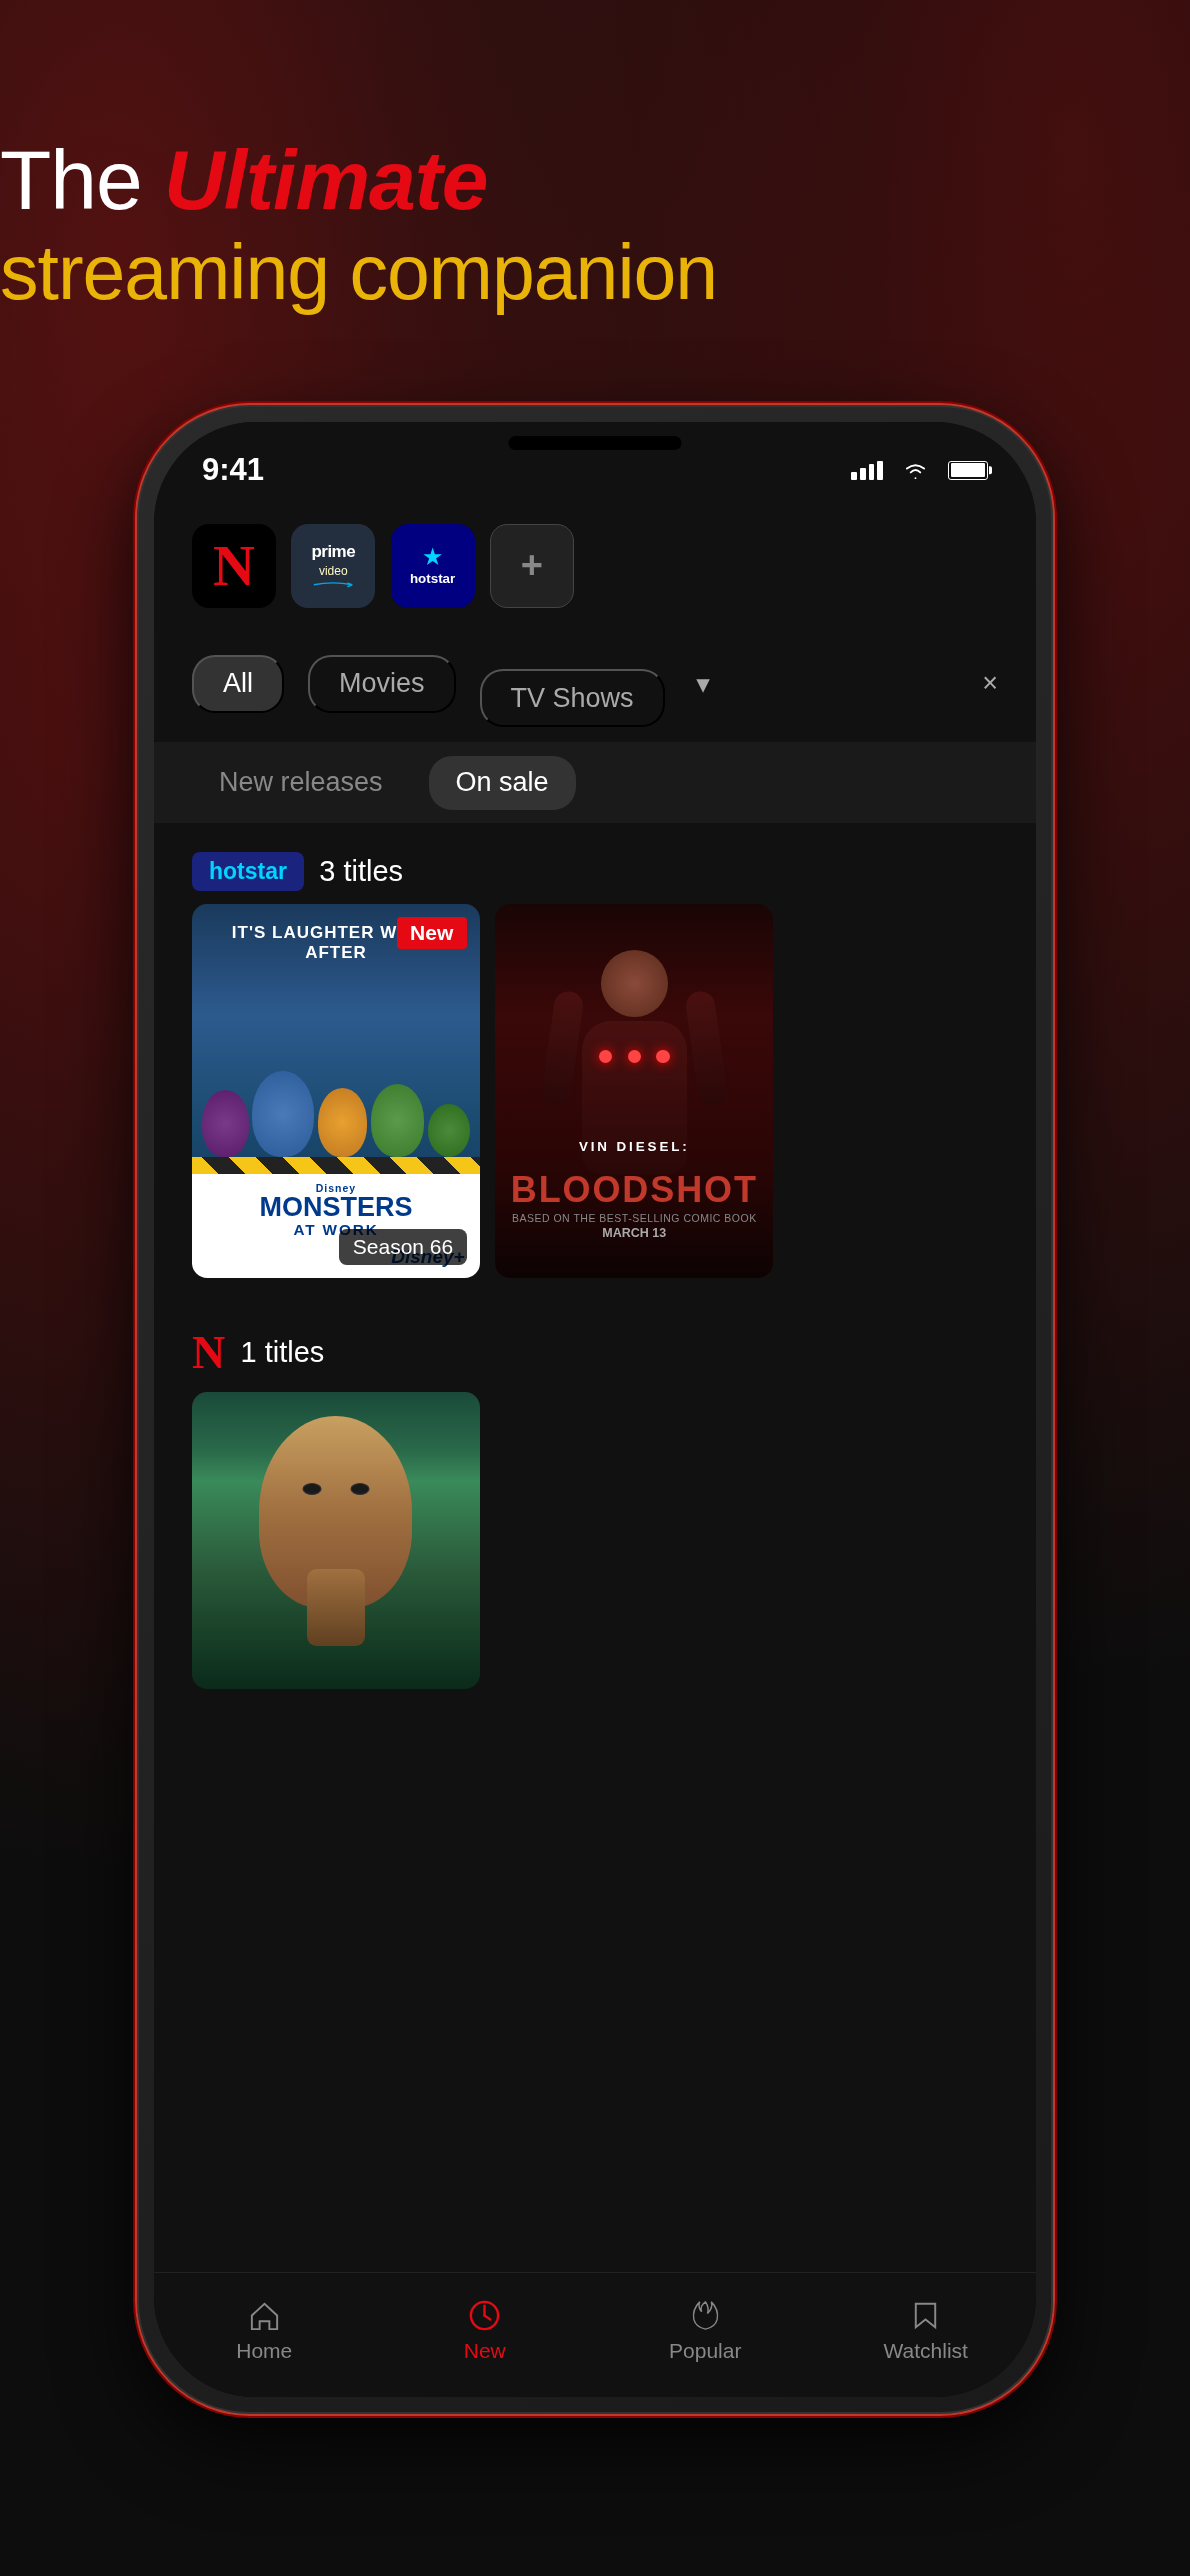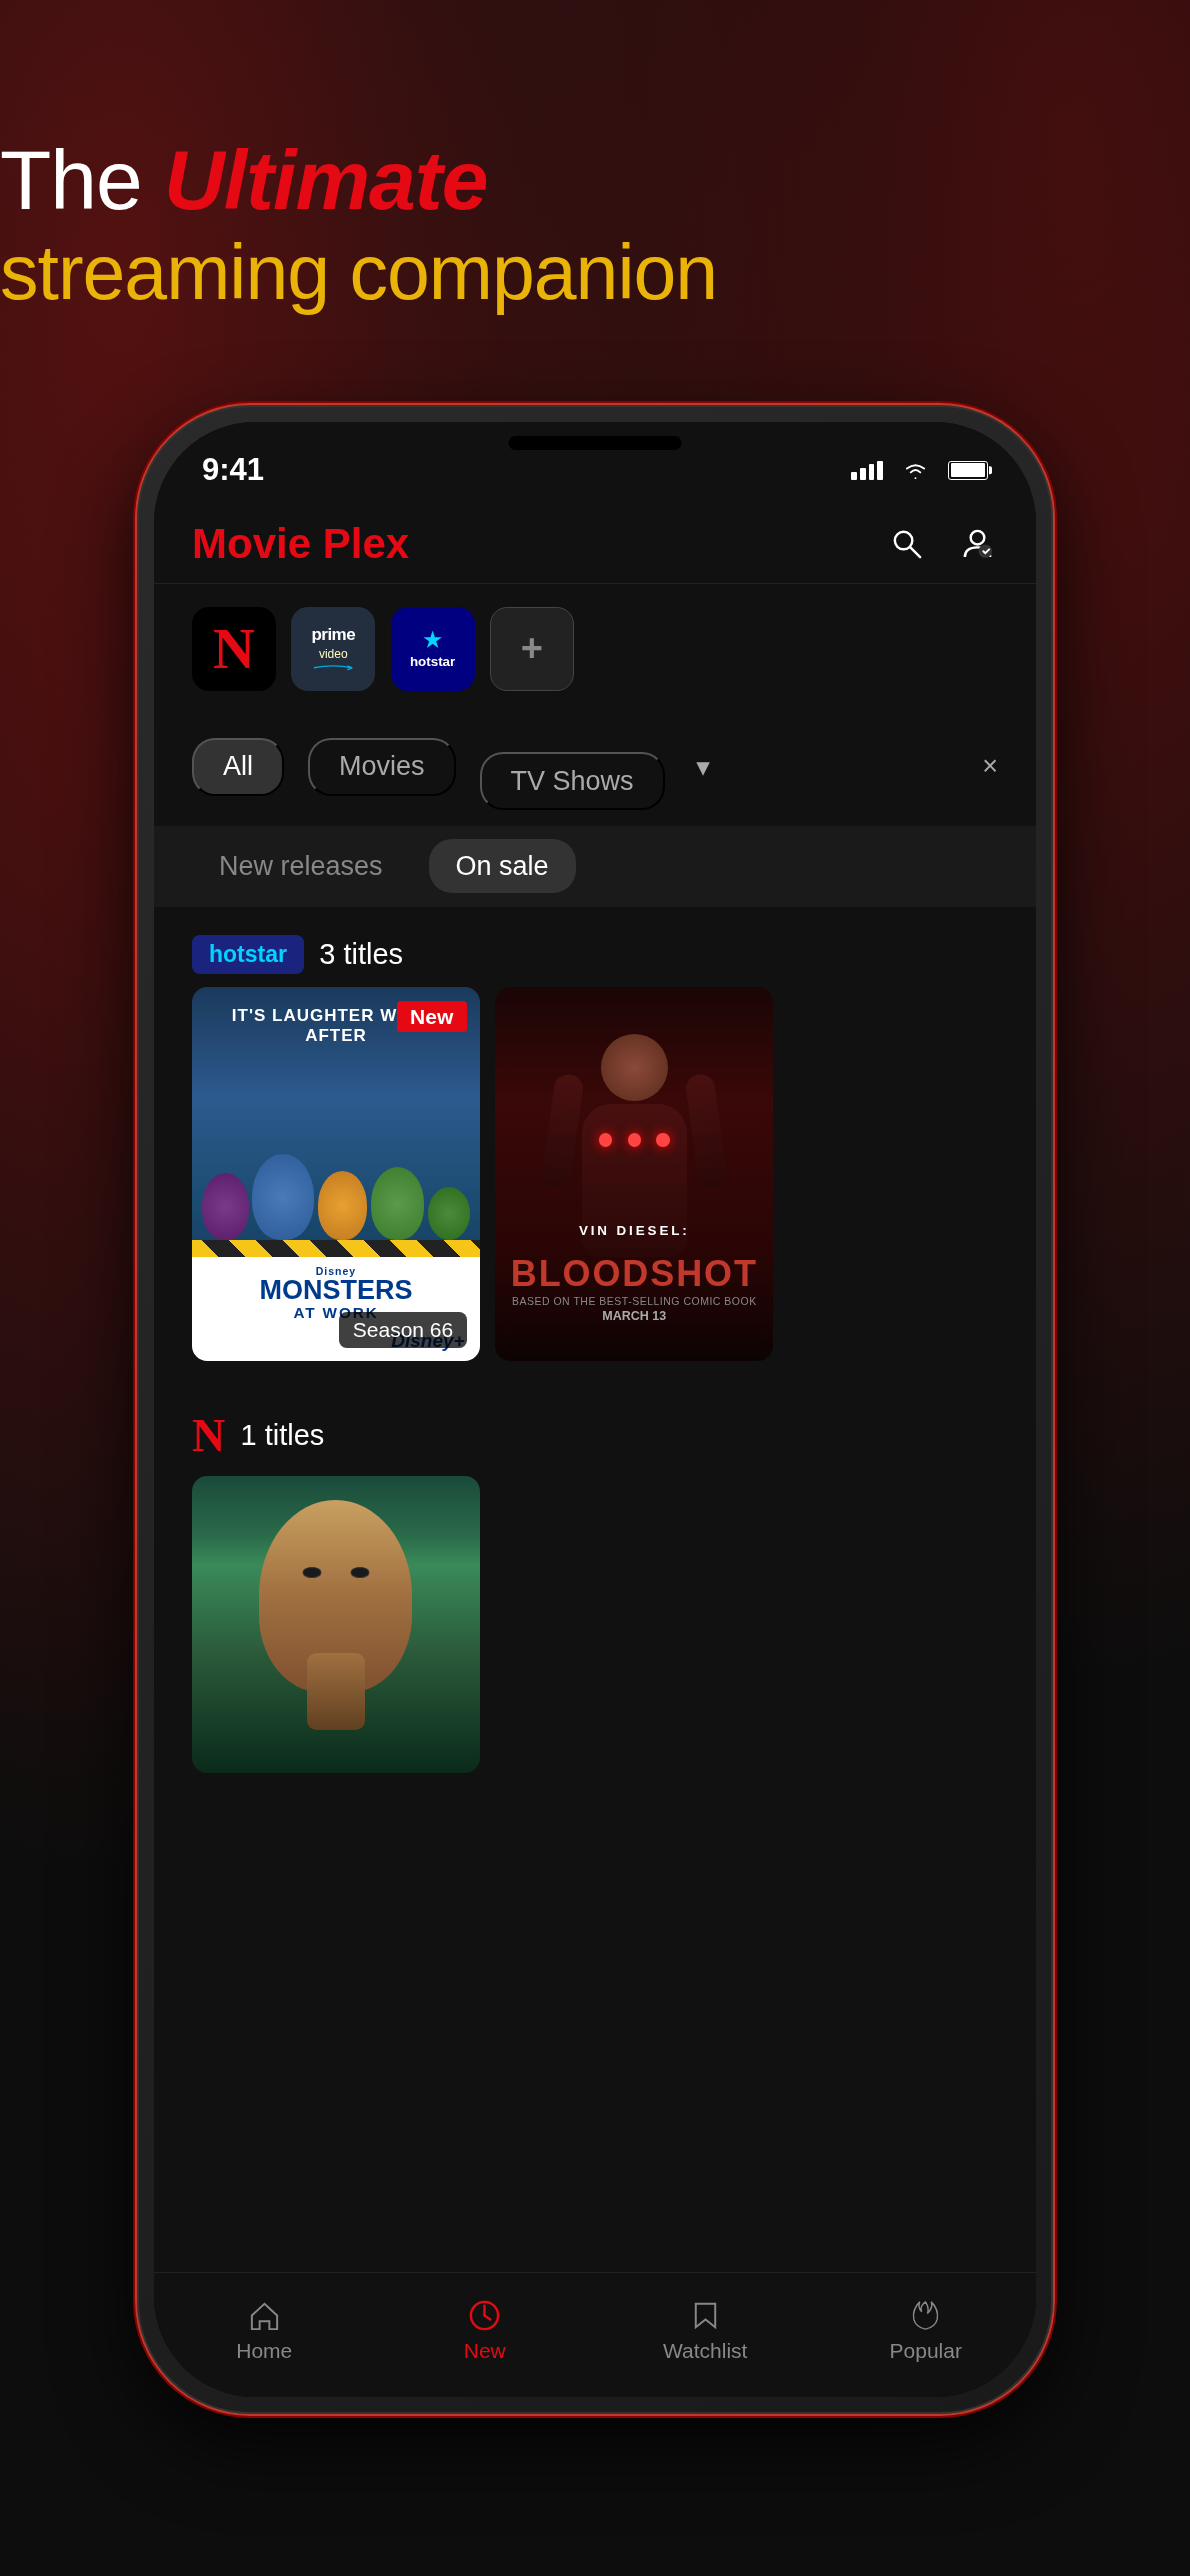--- a/index.html
+++ b/index.html
@@ -603,39 +603,20 @@
 
           <div class="battery-icon">
             <div class="battery-fill"></div>
             <div class="battery-tip"></div>
           </div>
         </div>
       </div>
 
       <div class="app-content">
 
-        <div class="app-header">
-          <span class="app-title">Movie Plex</span>
-          <div class="header-icons">
-            <div class="header-icon">
-              <svg width="35" height="35" viewBox="0 0 36 36">
-                <circle cx="15" cy="15" r="9" stroke="white" stroke-width="2.5" fill="none"></circle>
-                <line x1="22" y1="22" x2="32" y2="32" stroke="white" stroke-width="2.5" stroke-linecap="round"></line>
-              </svg>
-            </div>
-            <div class="header-icon">
-              <svg width="35" height="35" viewBox="0 0 36 36">
-                <circle cx="18" cy="12" r="7" stroke="white" stroke-width="2.5" fill="none"></circle>
-                <path d="M5 32 Q5 22 18 22 Q31 22 31 32" stroke="white" stroke-width="2.5" fill="none"></path>
-                <circle cx="26" cy="26" r="7" fill="#333"></circle>
-                <path d="M24 26 l2 2 l4-4" stroke="white" stroke-width="2" fill="none" stroke-linecap="round"></path>
-              </svg>
-            </div>
-          </div>
-        </div>
 
         <div class="services-row">
 
           <div class="service-logo netflix-logo">N</div>
 
           <div class="service-logo prime-logo" style="flex-direction:column; gap:1.9px; background:#232f3e;">
             <span class="prime-text">prime</span>
             <span class="prime-sub">video</span>
             <svg width="48" height="9.6" viewBox="0 0 50 10">
               <path d="M5 5 Q25 1 45 5" stroke="#00a8e0" stroke-width="1.5" fill="none"></path>
@@ -774,31 +755,31 @@
               <circle cx="18" cy="18" r="14" stroke="#e50914" stroke-width="2.5" fill="none"></circle>
               <line x1="18" y1="8" x2="18" y2="18" stroke="#e50914" stroke-width="2.5" stroke-linecap="round"></line>
               <line x1="18" y1="18" x2="24" y2="22" stroke="#e50914" stroke-width="2.5" stroke-linecap="round"></line>
             </svg>
           </div>
           <span class="tab-label tab-active-color">New</span>
         </div>
         <div class="tab-item">
           <div class="tab-icon tab-inactive-color">
             <svg width="35" height="35" viewBox="0 0 36 36">
-              <path d="M8 6 L28 6 L28 30 L18 22 L8 30 Z" stroke="#888" stroke-width="2" fill="none"></path>
+              <path d="M18 4 Q22 10 20 16 Q26 10 24 4 Q32 12 30 22 Q28 30 18 32 Q8 30 6 22 Q4 12 12 4 Q10 10 14 14 Q12 8 18 4Z" stroke="#888" stroke-width="1.5" fill="none"></path>
             </svg>
           </div>
-          <span class="tab-label tab-inactive-color">Watchlist</span>
+          <span class="tab-label tab-inactive-color">Popular</span>
         </div>
         <div class="tab-item">
           <div class="tab-icon tab-inactive-color">
             <svg width="35" height="35" viewBox="0 0 36 36">
-              <path d="M18 4 Q22 10 20 16 Q26 10 24 4 Q32 12 30 22 Q28 30 18 32 Q8 30 6 22 Q4 12 12 4 Q10 10 14 14 Q12 8 18 4Z" stroke="#888" stroke-width="1.5" fill="none"></path>
+              <path d="M8 6 L28 6 L28 30 L18 22 L8 30 Z" stroke="#888" stroke-width="2" fill="none"></path>
             </svg>
           </div>
-          <span class="tab-label tab-inactive-color">Popular</span>
+          <span class="tab-label tab-inactive-color">Watchlist</span>
         </div>
       </div>
 
     </div>
   </div>
 </div>
 
 
 </body></html>

